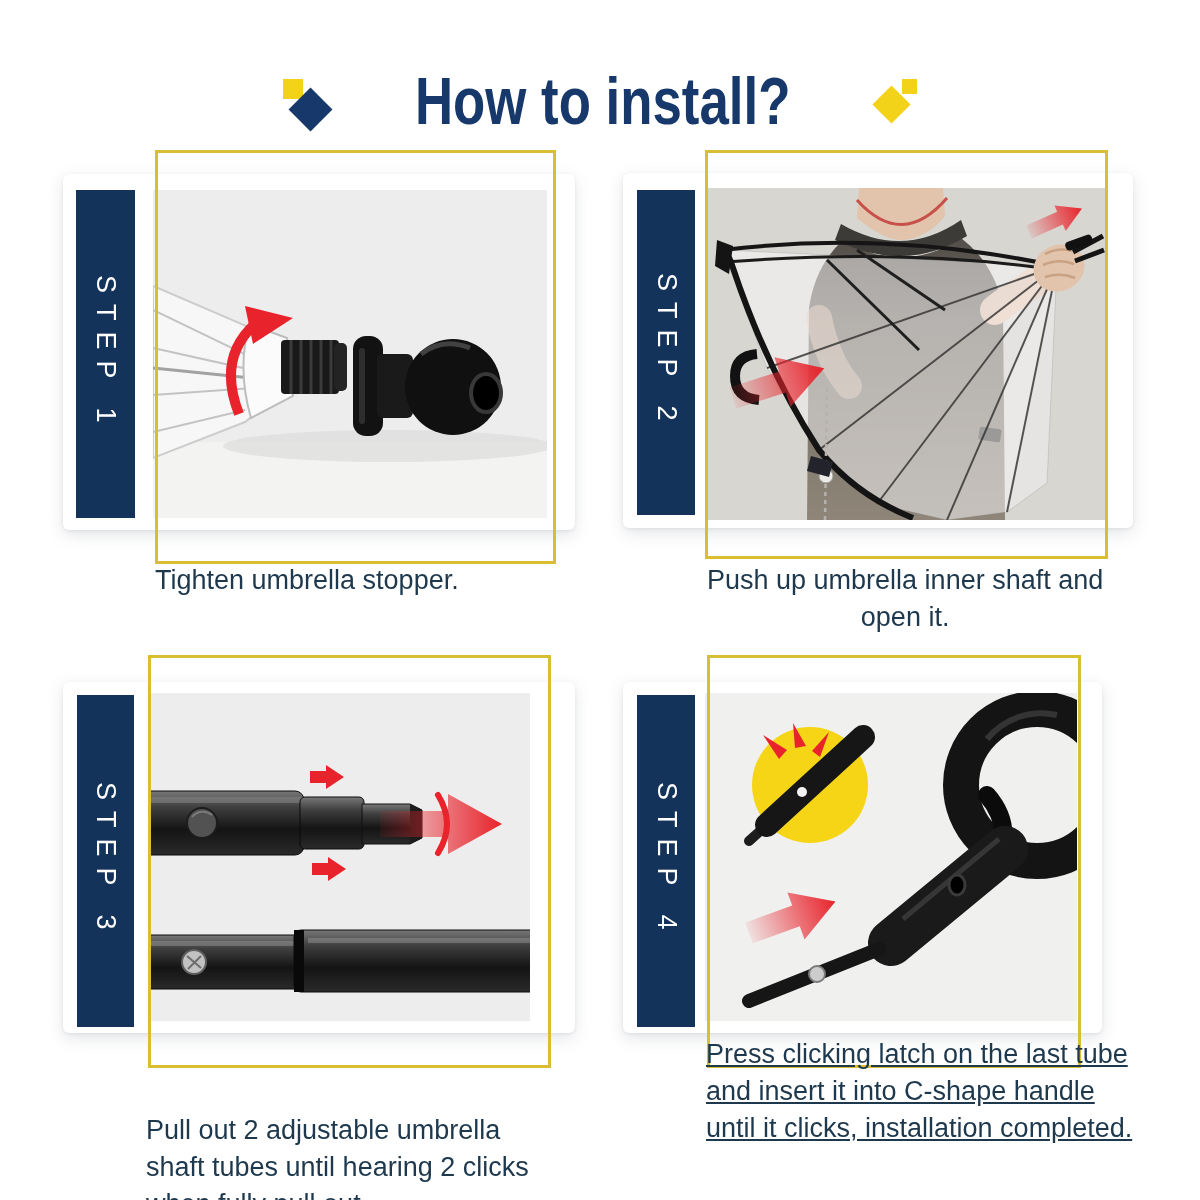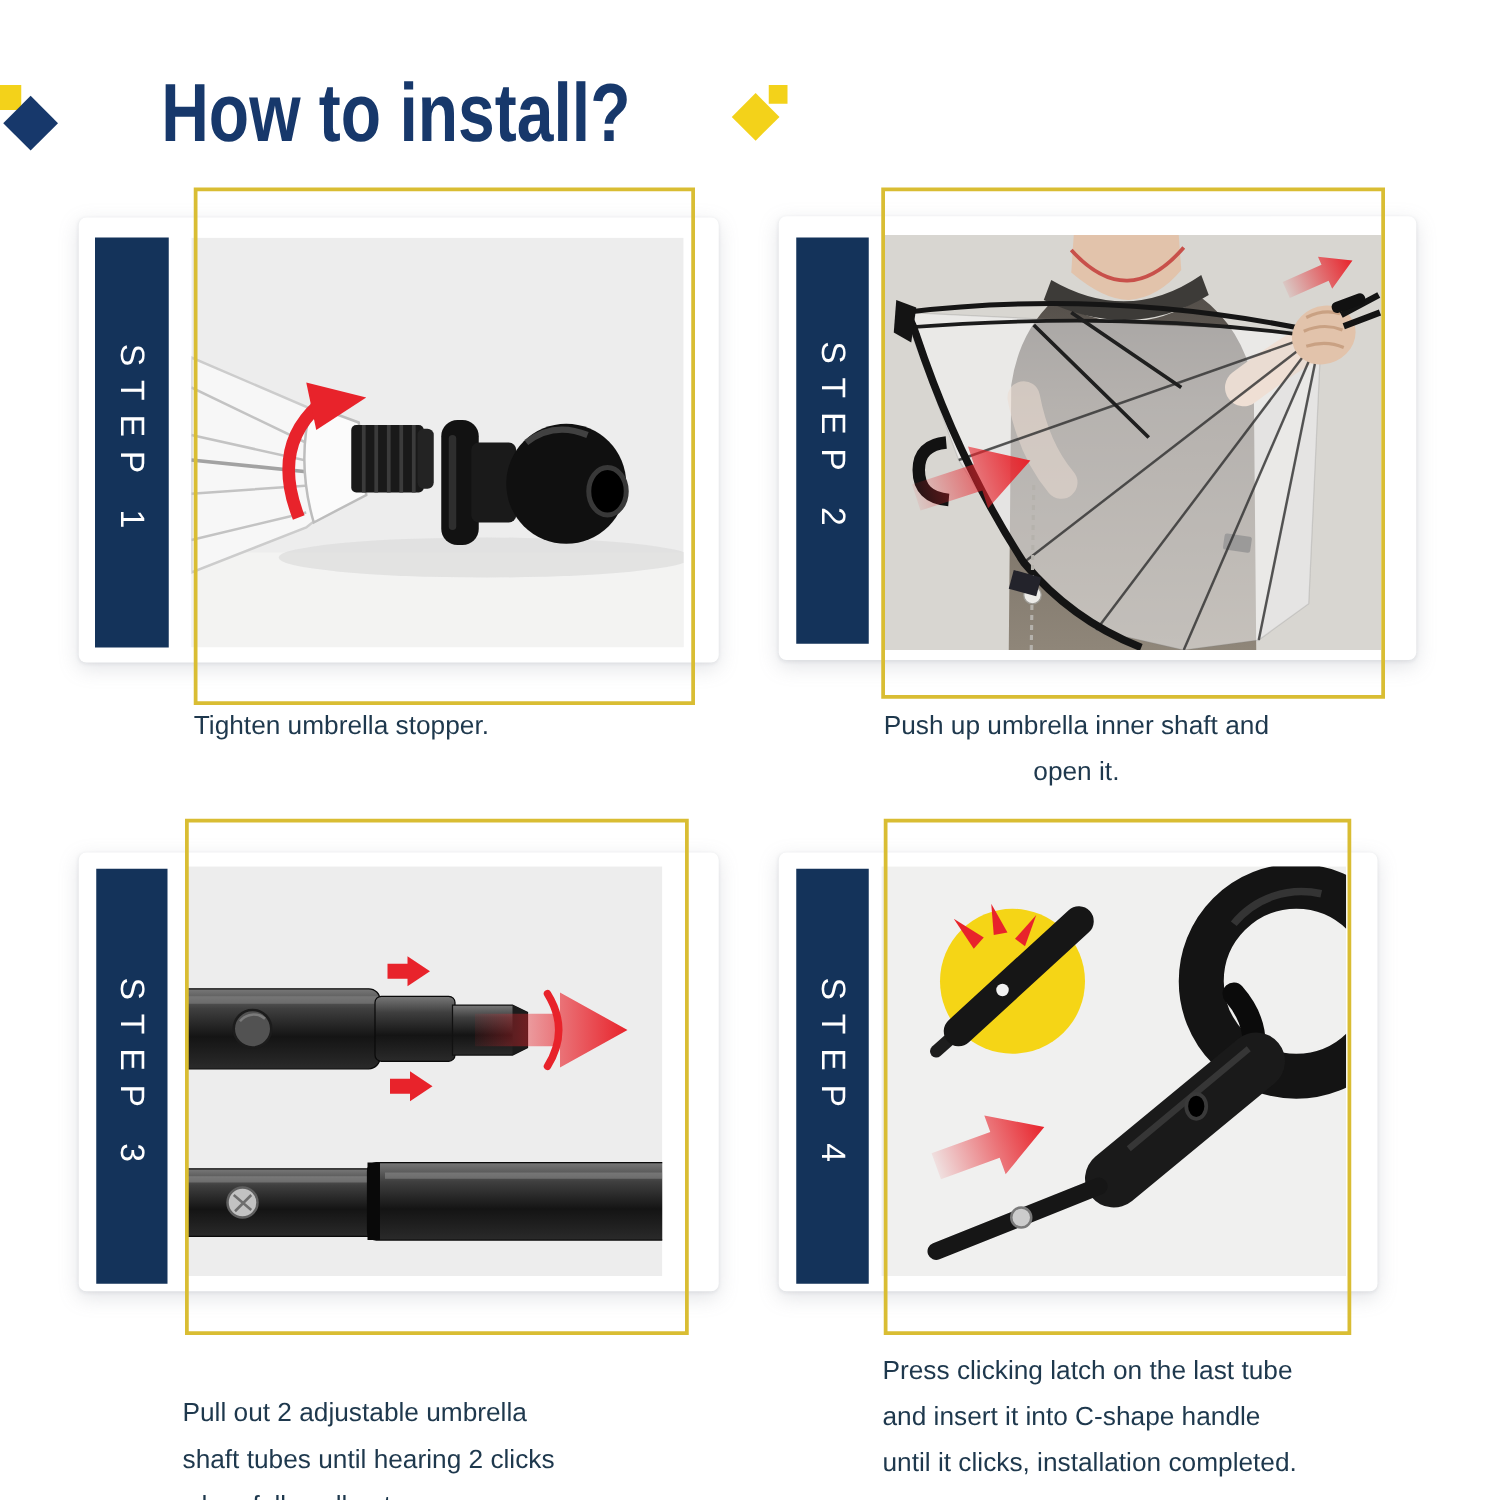--- a/index.html
+++ b/index.html
@@ -1,42 +1,42 @@
 <!DOCTYPE html>
 <html style="--page_bg: #ffffff; --navy: #14335a; --navy_title: #17386b; --gold: #d9bd33; --yellow: #f3d21a; --caption: #1e384d; --red: #e8232b; --photo_bg_gray: #ededed; --photo_bg_warm: #d8d6d1;"><head>
 <meta charset="utf-8">
 <style>
   html,body{margin:0;padding:0;}
   body{font-family:"Liberation Sans","DejaVu Sans",sans-serif;background:#fff;}
   .canvas{position:relative;width:1200px;height:1200px;background:var(--page_bg,#fff);overflow:hidden;}
 
   
-  .title-row{position:absolute;top:42px;left:0;width:100%;height:96px;
-    display:flex;align-items:center;gap:34px;}
+  .title-row{position:absolute;top:53px;left:0;width:100%;height:96px;
+    display:flex;align-items:center;justify-content:center;gap:34px;}
   .title{margin:0;font-size:66px;font-weight:bold;color:var(--navy_title,#17386b);
     letter-spacing:0;transform:scaleX(.8);display:inline-block;white-space:nowrap;}
   .deco{position:relative;}
   .deco-left{width:48px;height:48px;margin-top:16px;}
   .deco-left .sq{position:absolute;left:-3px;top:-6px;width:20px;height:20px;background:var(--yellow,#f3d21a);}
   .deco-left .dm{position:absolute;left:9px;top:9px;width:31px;height:31px;background:var(--navy_title,#17386b);transform:rotate(45deg);}
   .deco-right{width:42px;height:42px;margin-top:6px;}
   .deco-right .sq{position:absolute;right:-3px;top:-4px;width:15px;height:15px;background:var(--yellow,#f3d21a);}
   .deco-right .dm{position:absolute;left:6px;top:8px;width:27px;height:27px;background:var(--yellow,#f3d21a);transform:rotate(45deg);}
 
   
   .frame,.card,.bar,.photo,.caption{position:absolute;}
   .frame{border:3px solid var(--gold,#d9bd33);z-index:3;}
   .card{background:#fff;border-radius:6px;z-index:1;
     box-shadow:0 5px 16px rgba(130,135,150,.22),0 1px 3px rgba(130,135,150,.14);}
   .bar{background:var(--navy,#14335a);z-index:2;display:flex;align-items:center;justify-content:center;}
   .bar span{writing-mode:vertical-rl;text-orientation:mixed;color:#fff;
     font-size:27px;letter-spacing:11px;white-space:nowrap;}
   .photo{z-index:2;overflow:hidden;}
   .photo svg{display:block;}
-  .caption{margin:0;font-size:21px;line-height:37px;color:var(--caption,#1e384d);white-space:pre;z-index:4;}
+  .caption{margin:0;font-size:27px;line-height:37px;color:var(--caption,#1e384d);white-space:pre;z-index:4;}
 
   
   .p1 .frame{left:155px;top:150px;width:395px;height:408px;}
   .p1 .card{left:63px;top:174px;width:512px;height:356px;}
   .p1 .bar{left:76px;top:190px;width:59px;height:328px;}
   .p1 .photo{left:153px;top:190px;width:394px;height:328px;}
   .p1 .caption{left:155px;top:562px;}
   
   .p2 .frame{left:705px;top:150px;width:397px;height:403px;}
   .p2 .card{left:623px;top:173px;width:510px;height:355px;}
@@ -47,21 +47,21 @@
   .p3 .frame{left:148px;top:655px;width:397px;height:407px;}
   .p3 .card{left:63px;top:682px;width:512px;height:351px;}
   .p3 .bar{left:77px;top:695px;width:57px;height:332px;}
   .p3 .photo{left:148px;top:693px;width:382px;height:328px;}
   .p3 .caption{left:146px;top:1078px;margin-top:34px;}
   
   .p4 .frame{left:707px;top:655px;width:368px;height:407px;}
   .p4 .card{left:623px;top:682px;width:479px;height:351px;}
   .p4 .bar{left:637px;top:695px;width:58px;height:332px;}
   .p4 .photo{left:705px;top:693px;width:372px;height:328px;}
-  .p4 .caption{left:706px;top:1078px;}
+  .p4 .caption{left:706px;top:1036px;text-decoration:underline;}
 </style>
 </head>
 <body>
 
 <div class="canvas">
 
   <div class="title-row">
     <span class="deco deco-left">
       <span class="sq"></span>
       <span class="dm"></span>

